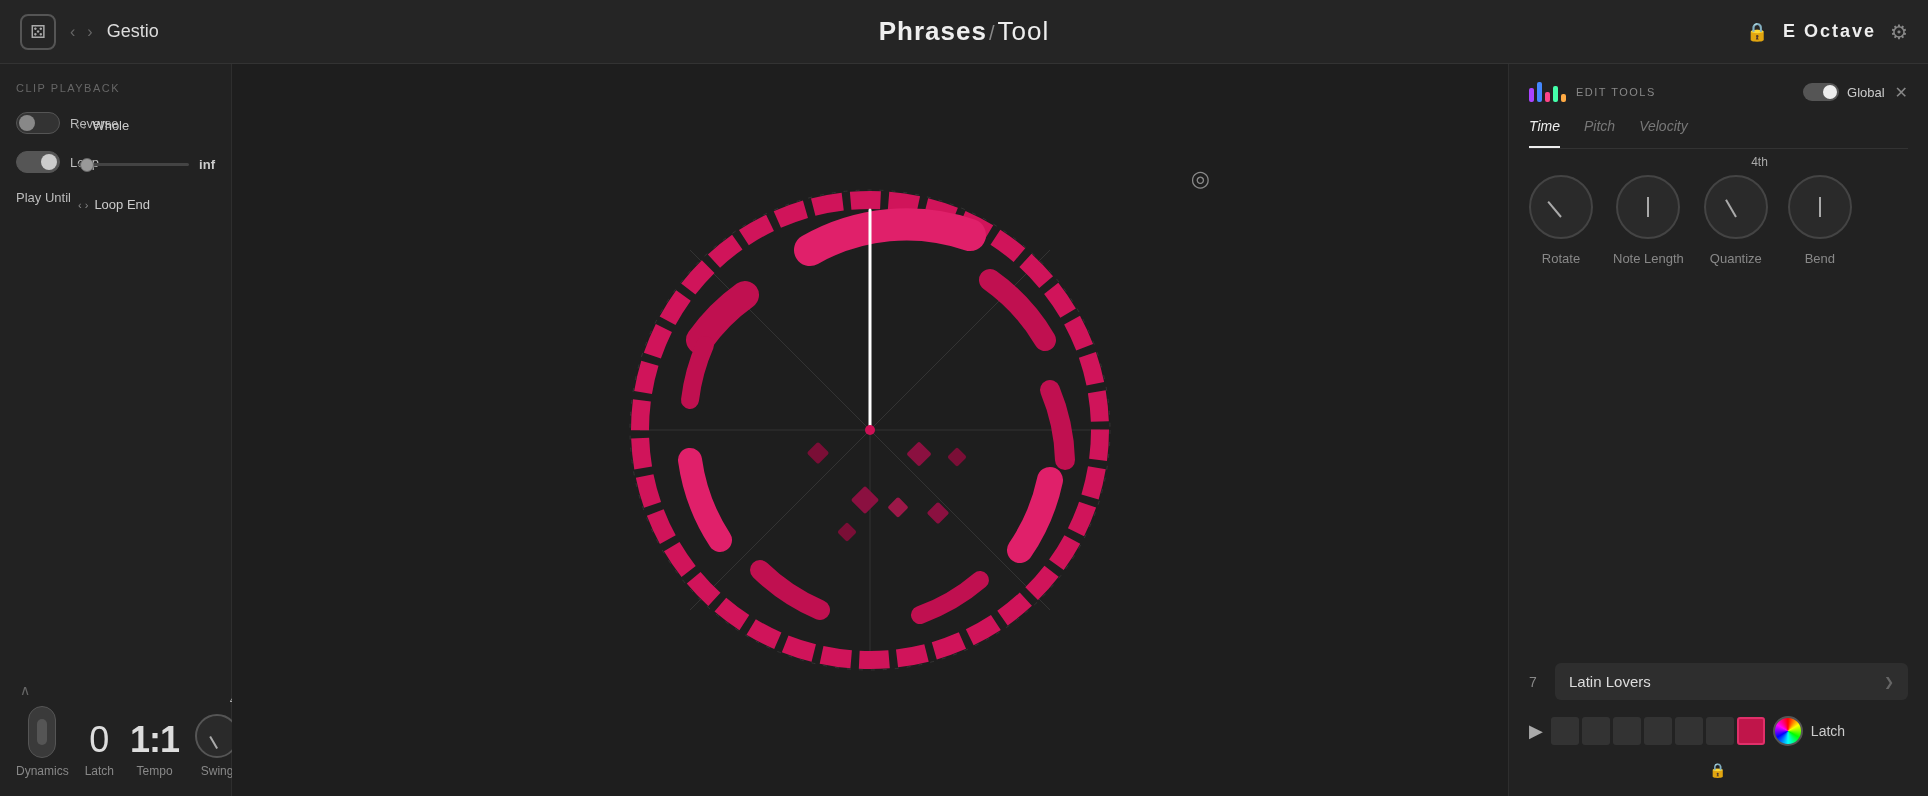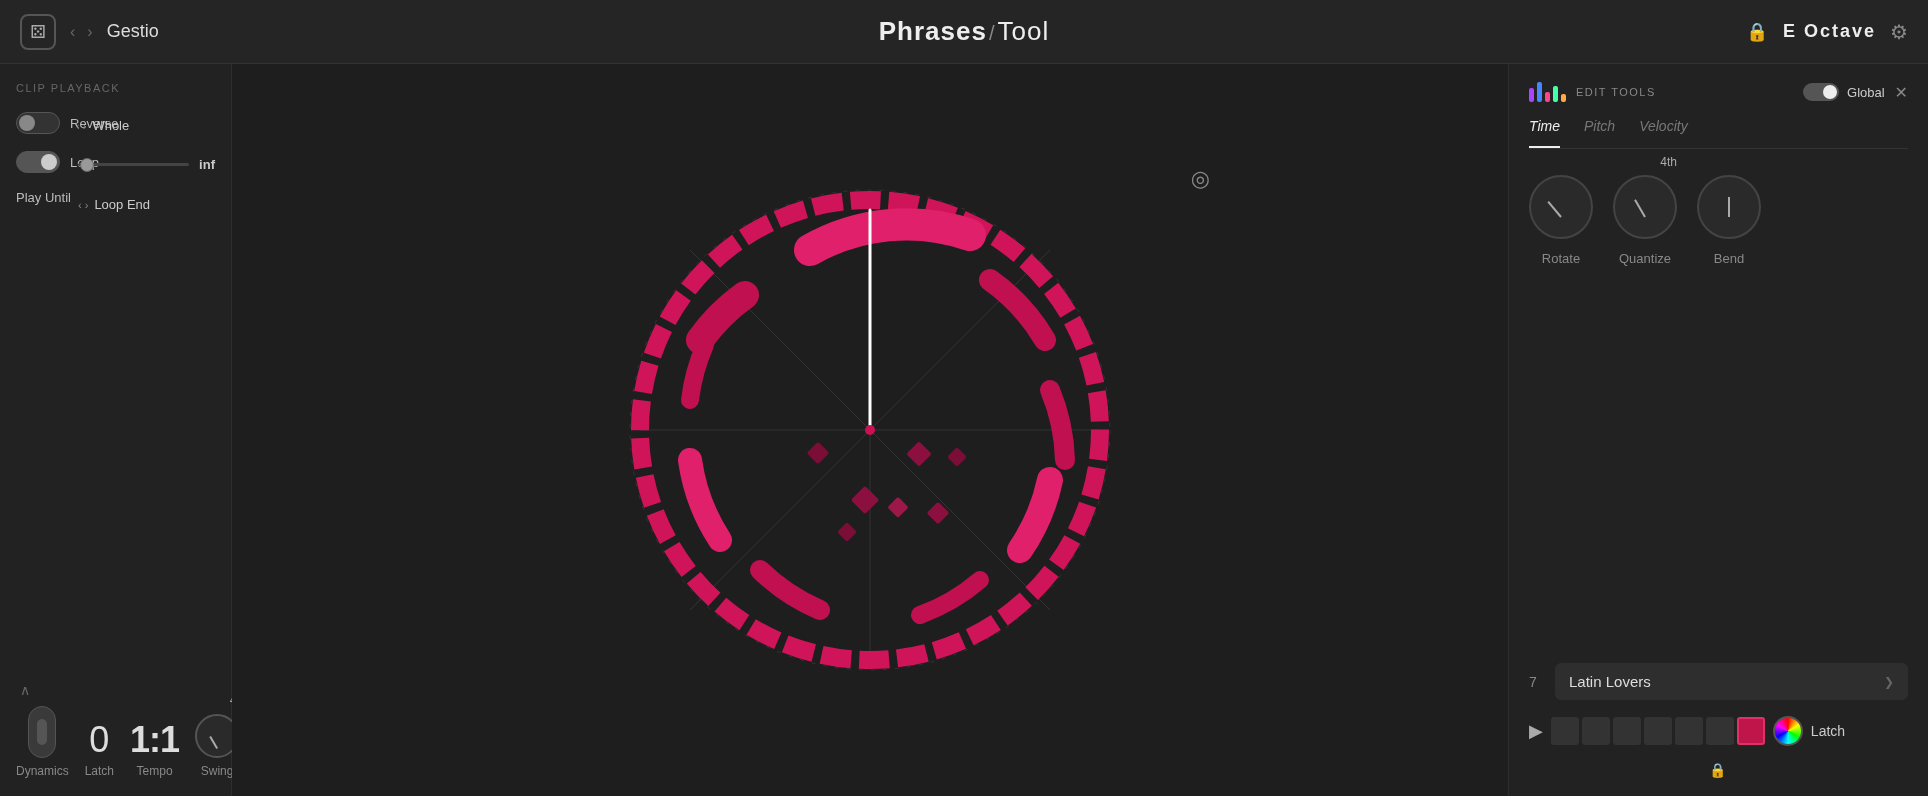--- a/index.html
+++ b/index.html
@@ -554,20 +554,26 @@
 
     <div class="knobs-grid">
 
       <div class="knob-group">
         <div class="knob-circle">
           <div class="knob-line" style="transform: rotate(-40deg);"></div>
         </div>
         <span class="knob-bottom-label">Rotate</span>
       </div>
 
+      <div class="knob-group">
+        <div class="knob-circle">
+          <div class="knob-line" style="transform: rotate(0deg);"></div>
+        </div>
+        <span class="knob-bottom-label">Note Length</span>
+      </div>
 
       <div class="knob-group" style="position:relative;">
         <span class="knob-top-label">4th</span>
         <div class="knob-circle">
           <div class="knob-line" style="transform: rotate(-30deg);"></div>
         </div>
         <span class="knob-bottom-label">Quantize</span>
       </div>
 
       <div class="knob-group">

